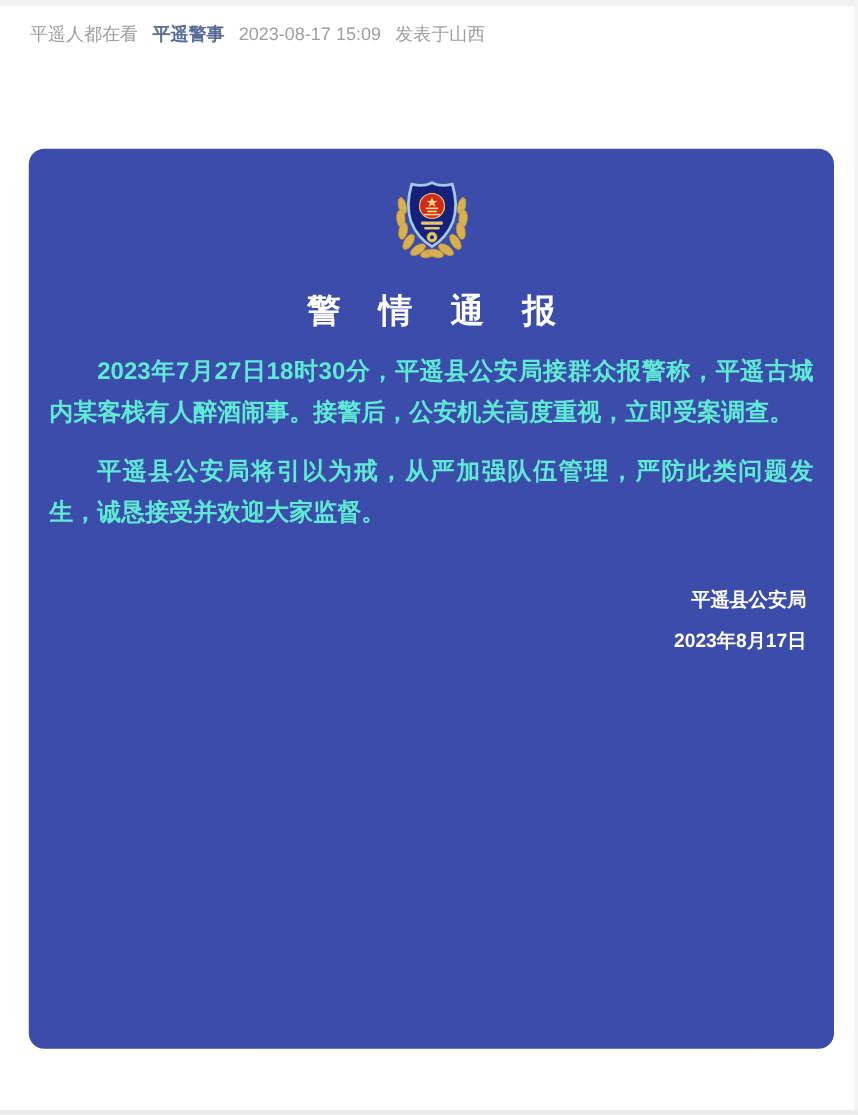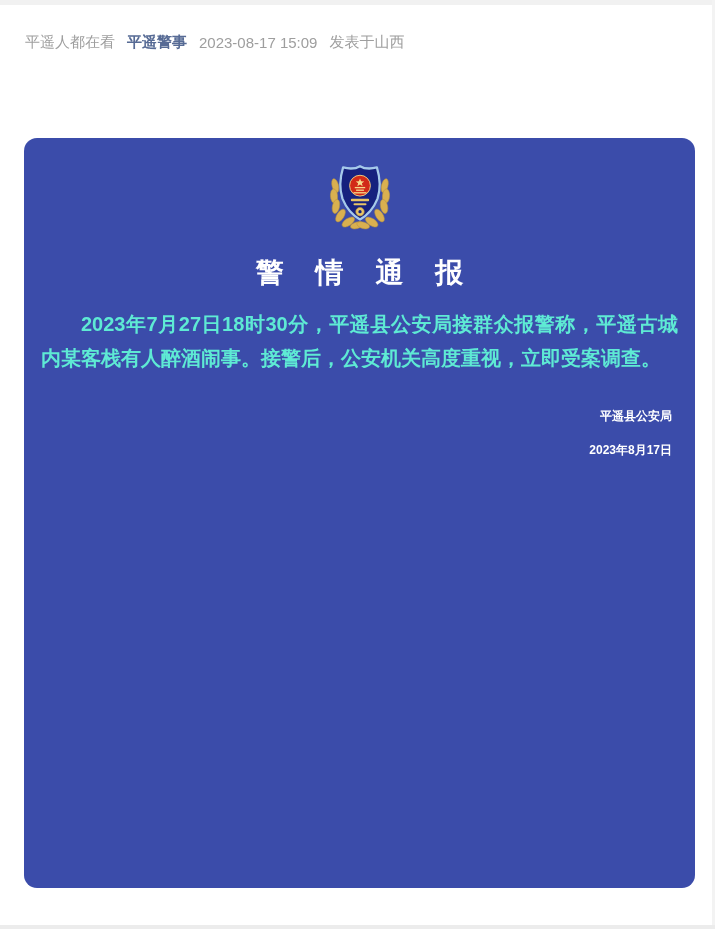--- a/index.html
+++ b/index.html
@@ -15,21 +15,21 @@
     background: #f1f1f1;
   }
   header { padding: 14px 25px 0 25px; }
   .page-title {
     font-size: 25px;
     font-weight: 600;
     color: #2f2f2f;
     letter-spacing: 1px;
   }
   .meta-row {
-    margin-top: 14px;
+    margin-top: 0;
     font-size: 15px;
     color: #9e9e9e;
     display: flex;
     align-items: center;
     text-align: center;
   }
   .meta-row > * { margin-right: 12px; }
   .account-link {
     color: #576b95;
     font-weight: 700;
@@ -61,24 +61,24 @@
   .notice-body p {
     margin-top: 15px;
     color: #5eead4;
     font-size: 20px;
     font-weight: 600;
     line-height: 34px;
     text-indent: 2em;
     text-align: justify;
   }
   .signature {
-    margin-top: 24px;
+    margin-top: 40px;
     text-align: right;
     color: #ffffff;
-    font-size: 12px;
+    font-size: 16px;
     font-weight: 600;
     line-height: 34px;
     padding-right: 6px;
   }
   .bottom-strip {
     position: absolute;
     left: 0; bottom: 0;
     width: 100%; height: 4px;
     background: #ececec;
   }
@@ -135,20 +135,21 @@
 
       <circle cx="60" cy="78" r="6.5" fill="#e8c568" stroke="#b8923c" stroke-width="1"></circle>
       <circle cx="60" cy="78" r="2.5" fill="#16217e"></circle>
     </svg>
   </div>
 
   <h2 class="notice-title">警 情 通 报</h2>
 
   <div class="notice-body">
     <p>2023年7月27日18时30分，平遥县公安局接群众报警称，平遥古城内某客栈有人醉酒闹事。接警后，公安机关高度重视，立即受案调查。</p>
+    <p>平遥县公安局将引以为戒，从严加强队伍管理，严防此类问题发生，诚恳接受并欢迎大家监督。</p>
   </div>
 
   <div class="signature">
     <div>平遥县公安局</div>
     <div>2023年8月17日</div>
   </div>
 </section>
 
 <div class="right-edge"></div>
 <div class="bottom-strip"></div>

